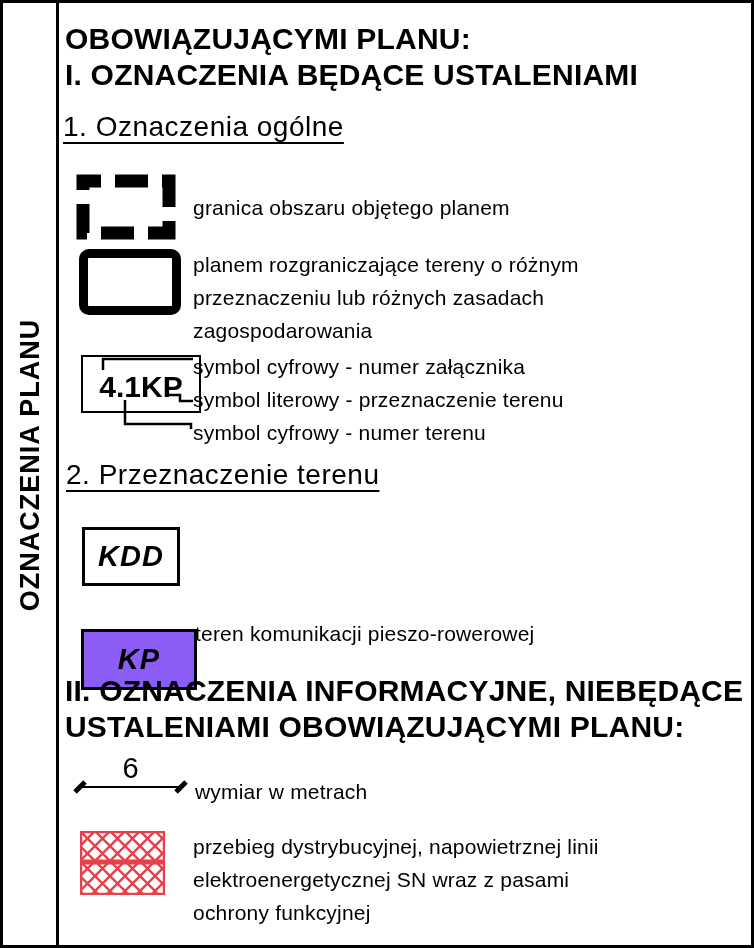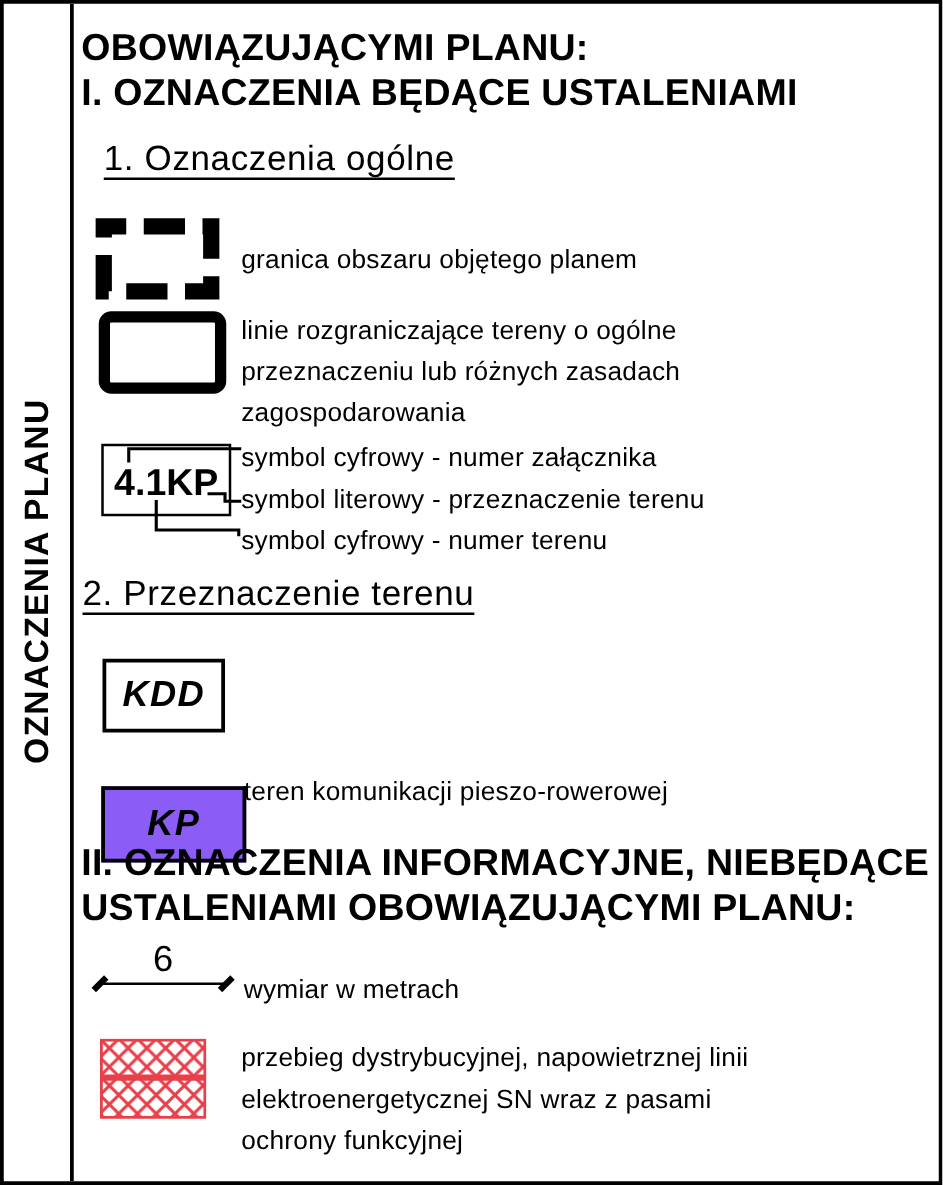--- a/index.html
+++ b/index.html
@@ -38,35 +38,35 @@
 
   <div class="sidebar">
     <div class="sidebar-title">OZNACZENIA PLANU</div>
   </div>
 
   <div class="abs h-main" style="left:62px;top:18px;">
     <div>OBOWIĄZUJĄCYMI PLANU:</div>
     <div>I. OZNACZENIA BĘDĄCE USTALENIAMI</div>
   </div>
 
-  <div class="abs h-sub" style="left:80px;top:108px;">1. Oznaczenia ogólne</div>
+  <div class="abs h-sub" style="left:60px;top:108px;">1. Oznaczenia ogólne</div>
 
   <svg class="abs" style="left:73px;top:171px;" width="100" height="66" viewBox="0 0 100 66">
     <rect x="7" y="7" width="86" height="52" fill="none" stroke="#000" stroke-width="13" stroke-dasharray="33 14" stroke-dashoffset="15"></rect>
   </svg>
   <div class="abs lbl" style="left:190px;top:188px;">granica obszaru objętego planem</div>
 
   <div class="abs solid-rect" style="left:76px;top:246px;width:102px;height:66px;"></div>
   <div class="abs lbl" style="left:190px;top:245px;">
-    <div>linie rozgraniczające tereny o ogólne</div>
+    <div>planem rozgraniczające tereny o różnym</div>
     <div>przeznaczeniu lub różnych zasadach</div>
     <div>zagospodarowania</div>
   </div>
 
-  <div class="abs thin-box" style="left:78px;top:352px;width:104px;height:58px;padding-top:6px;">4.1KP</div>
+  <div class="abs thin-box" style="left:78px;top:352px;width:120px;height:58px;padding-top:6px;">4.1KP</div>
   <svg class="abs" style="left:65px;top:345px;pointer-events:none;" width="130" height="95" viewBox="0 0 130 95">
     <polyline points="35,22 35,11 125,11" fill="none" stroke="#000" stroke-width="2.5"></polyline>
     <polyline points="98,47 112,47 112,53 125,53" fill="none" stroke="#000" stroke-width="2.5"></polyline>
     <polyline points="57,52 57,76 123,76 123,81" fill="none" stroke="#000" stroke-width="2.5"></polyline>
   </svg>
   <div class="abs lbl" style="left:190px;top:347px;">
     <div>symbol cyfrowy - numer załącznika</div>
     <div>symbol literowy - przeznaczenie terenu</div>
     <div>symbol cyfrowy - numer terenu</div>
   </div>

